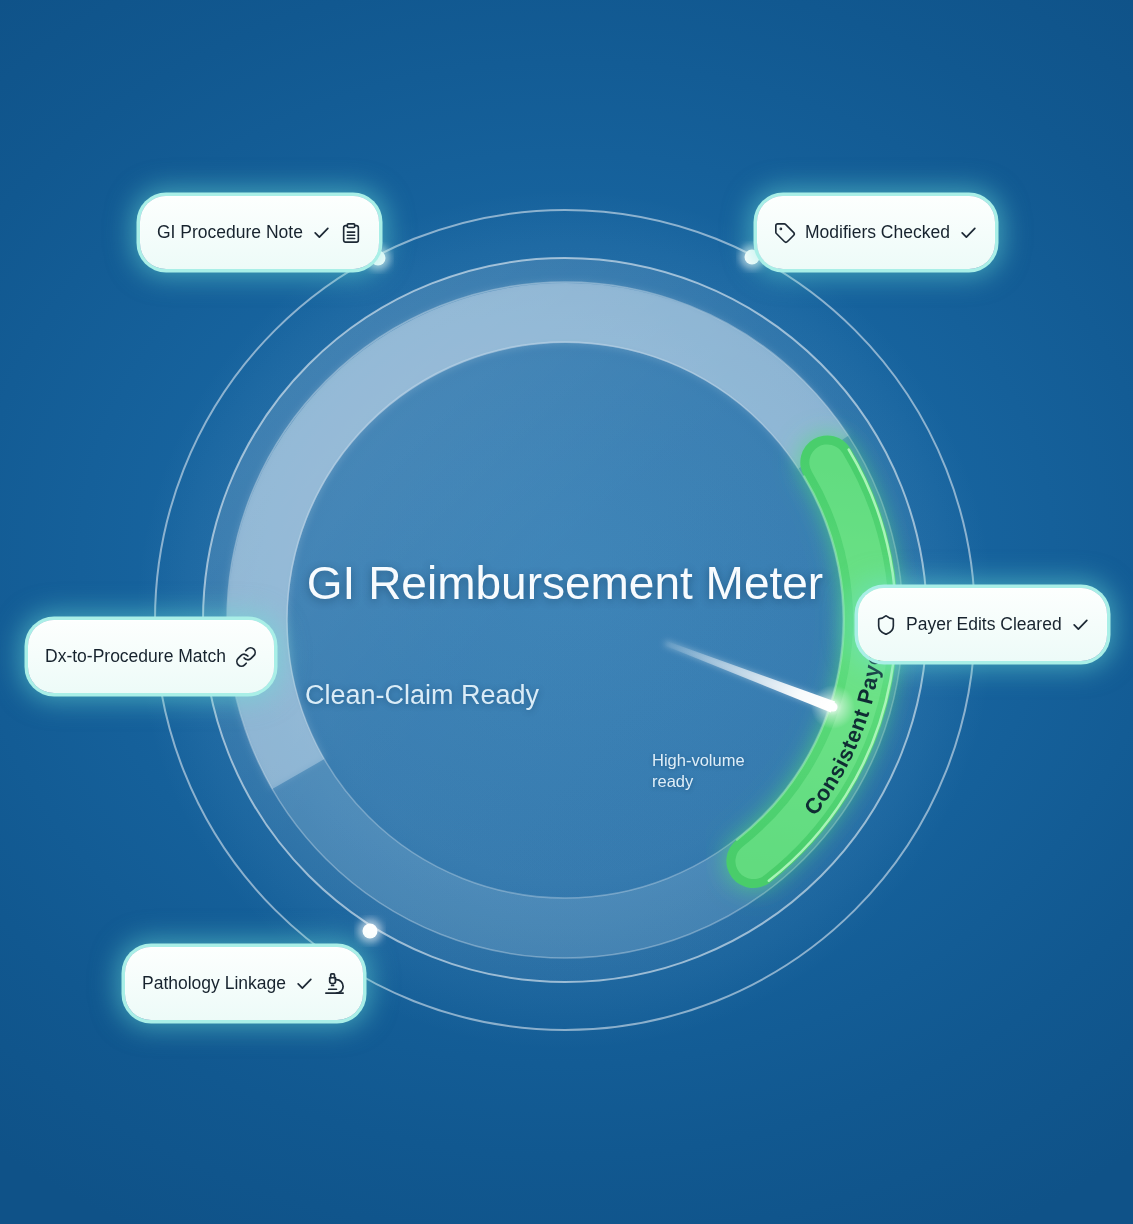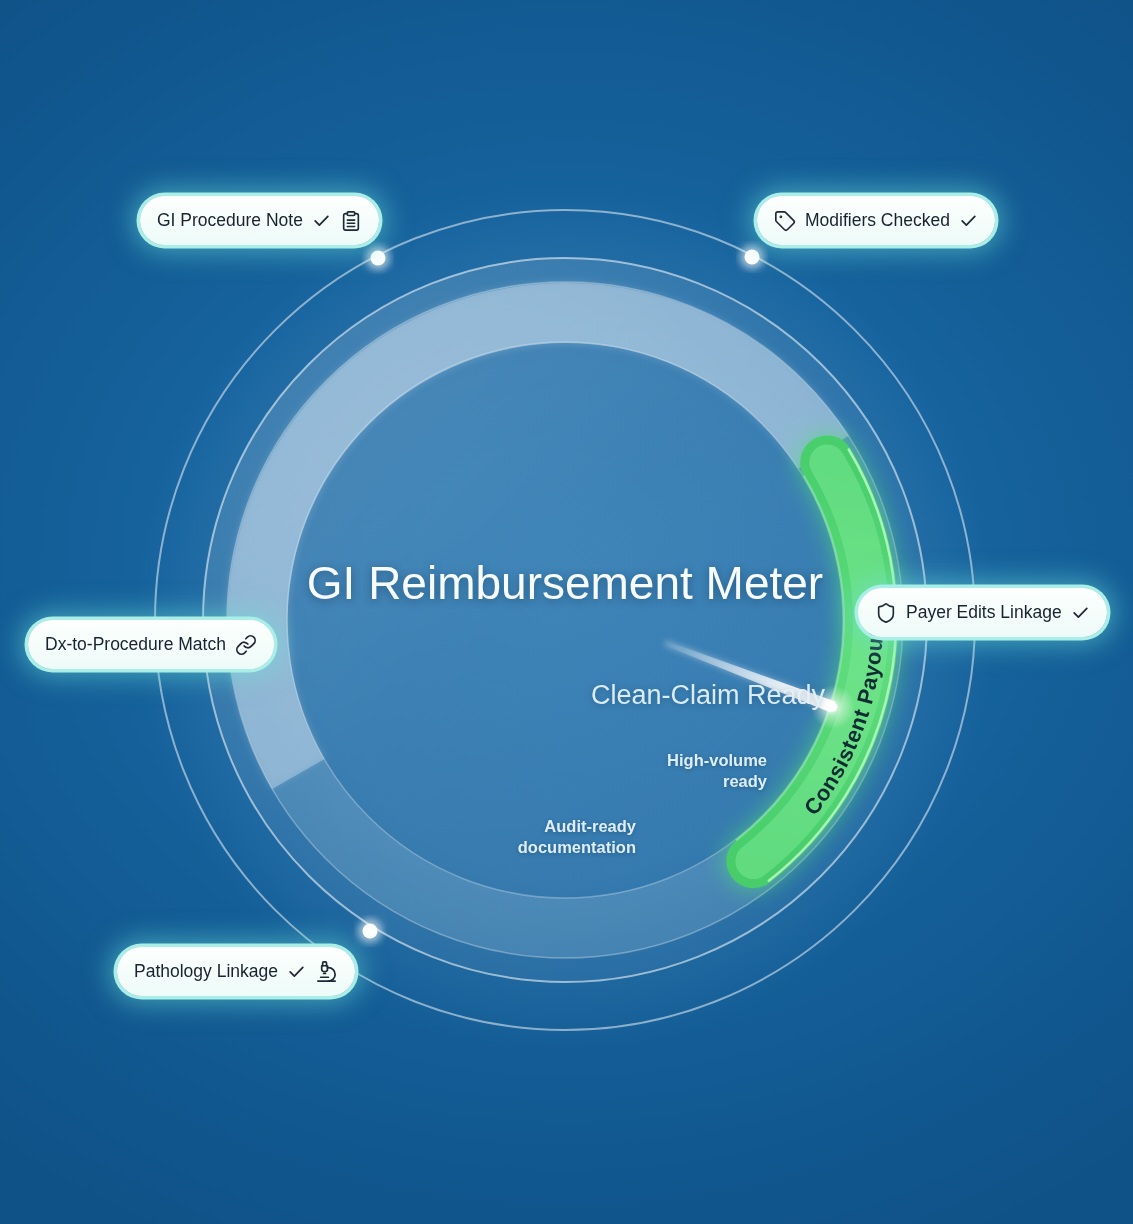--- a/index.html
+++ b/index.html
@@ -10,47 +10,47 @@
   }
   .stage svg.gauge{position:absolute;left:0;top:0;}
 
   
   .title{
     position:absolute;left:305px;top:556px;width:520px;text-align:center;
     font-size:46px;line-height:54px;font-weight:400;color:#f7fbfe;
     text-shadow:0 2px 8px rgba(8,42,74,.45);
   }
   .subtitle{
-    position:absolute;left:305px;top:680px;width:520px;text-align:right;
+    position:absolute;left:305px;top:680px;width:520px;text-align:left;
     font-size:27px;font-weight:400;color:rgba(225,240,250,.96);
     text-shadow:0 1px 6px rgba(8,42,74,.35);
   }
   .note{
-    position:absolute;text-align:right;font-size:16.5px;line-height:21px;
-    color:rgba(238,248,255,.92);font-weight:700;
+    position:absolute;text-align:left;font-size:16.5px;line-height:21px;
+    color:rgba(238,248,255,.92);font-weight:400;
     text-shadow:0 1px 4px rgba(8,42,74,.35);
   }
   .note.hv{left:652px;top:750px;width:115px;}
   .note.ar{left:498px;top:816px;width:138px;}
 
   
   .pill{
     position:absolute;height:49px;display:flex;align-items:center;gap:9px;
-    padding:0 17px;border-radius:26px;
+    padding:12px 17px;border-radius:26px;
     background:linear-gradient(180deg,#fdfffe 0%,#edfbf8 100%);
     box-shadow:0 0 0 3.5px #a9efe7, 0 0 26px 8px rgba(110,225,215,.50), inset 0 1px 2px #ffffff;
     color:#17232e;font-size:17.5px;font-weight:500;white-space:nowrap;
   }
   .pill .ic{display:flex;align-items:center;}
   .pill svg{display:block;}
   .pill-note{left:140px;top:196px;}
   .pill-mod{left:757px;top:196px;}
   .pill-dx{left:28px;top:588px;margin-top:32px;}
   .pill-payer{left:858px;top:588px;}
-  .pill-path{left:117px;top:947px;}
+  .pill-path{left:125px;top:947px;}
 </style>
 </head>
 <body>
 
 <div class="stage">
 
   <svg class="gauge" width="1133" height="1224" viewBox="0 0 1133 1224">
     <defs>
       <radialGradient id="halo" cx="50%" cy="50%" r="50%">
         <stop offset="60%" stop-color="rgba(170,210,240,0.14)"></stop>
@@ -123,21 +123,20 @@
       <circle cx="752" cy="257" r="13" fill="rgba(255,255,255,0.30)" filter="url(#softBlur)"></circle>
       <circle cx="752" cy="257" r="7.5" fill="#ffffff" filter="url(#dotGlow)"></circle>
       <circle cx="370" cy="931" r="13" fill="rgba(255,255,255,0.30)" filter="url(#softBlur)"></circle>
       <circle cx="370" cy="931" r="7.5" fill="#ffffff" filter="url(#dotGlow)"></circle>
     </g>
   </svg>
 
   <div class="title">GI Reimbursement Meter</div>
   <div class="subtitle">Clean-Claim Ready</div>
   <div class="note hv">High-volume ready</div>
-  <div class="note ar">Audit-ready documentation</div>
 
   <div class="pill pill-note">
     <span>GI Procedure Note</span>
     <span class="ic">
       <svg width="19" height="19" viewBox="0 0 24 24" fill="none" stroke="#1d2935" stroke-width="2.2" stroke-linecap="round" stroke-linejoin="round">
           <path d="M4 12.5l5.3 5.4L20 6.8"></path>
         </svg>
     </span>
     <span class="ic">
       <svg width="22" height="22" viewBox="0 0 24 24" fill="none" stroke="#1d2935" stroke-width="1.8" stroke-linecap="round" stroke-linejoin="round">
@@ -172,21 +171,21 @@
       </svg>
     </span>
   </div>
 
   <div class="pill pill-payer">
     <span class="ic">
       <svg width="22" height="22" viewBox="0 0 24 24" fill="none" stroke="#1d2935" stroke-width="1.8" stroke-linecap="round" stroke-linejoin="round">
         <path d="M20 13c0 5-3.5 7.5-7.66 8.95a1 1 0 0 1-.67-.01C7.5 20.5 4 18 4 13V6a1 1 0 0 1 1-1c2 0 4.5-1.2 6.24-2.72a1 1 0 0 1 1.52 0C14.51 3.81 17 5 19 5a1 1 0 0 1 1 1z"></path>
       </svg>
     </span>
-    <span>Payer Edits Linkage</span>
+    <span>Payer Edits Cleared</span>
     <span class="ic">
       <svg width="19" height="19" viewBox="0 0 24 24" fill="none" stroke="#1d2935" stroke-width="2.2" stroke-linecap="round" stroke-linejoin="round">
           <path d="M4 12.5l5.3 5.4L20 6.8"></path>
         </svg>
     </span>
   </div>
 
   <div class="pill pill-path">
     <span>Pathology Linkage</span>
     <span class="ic">

